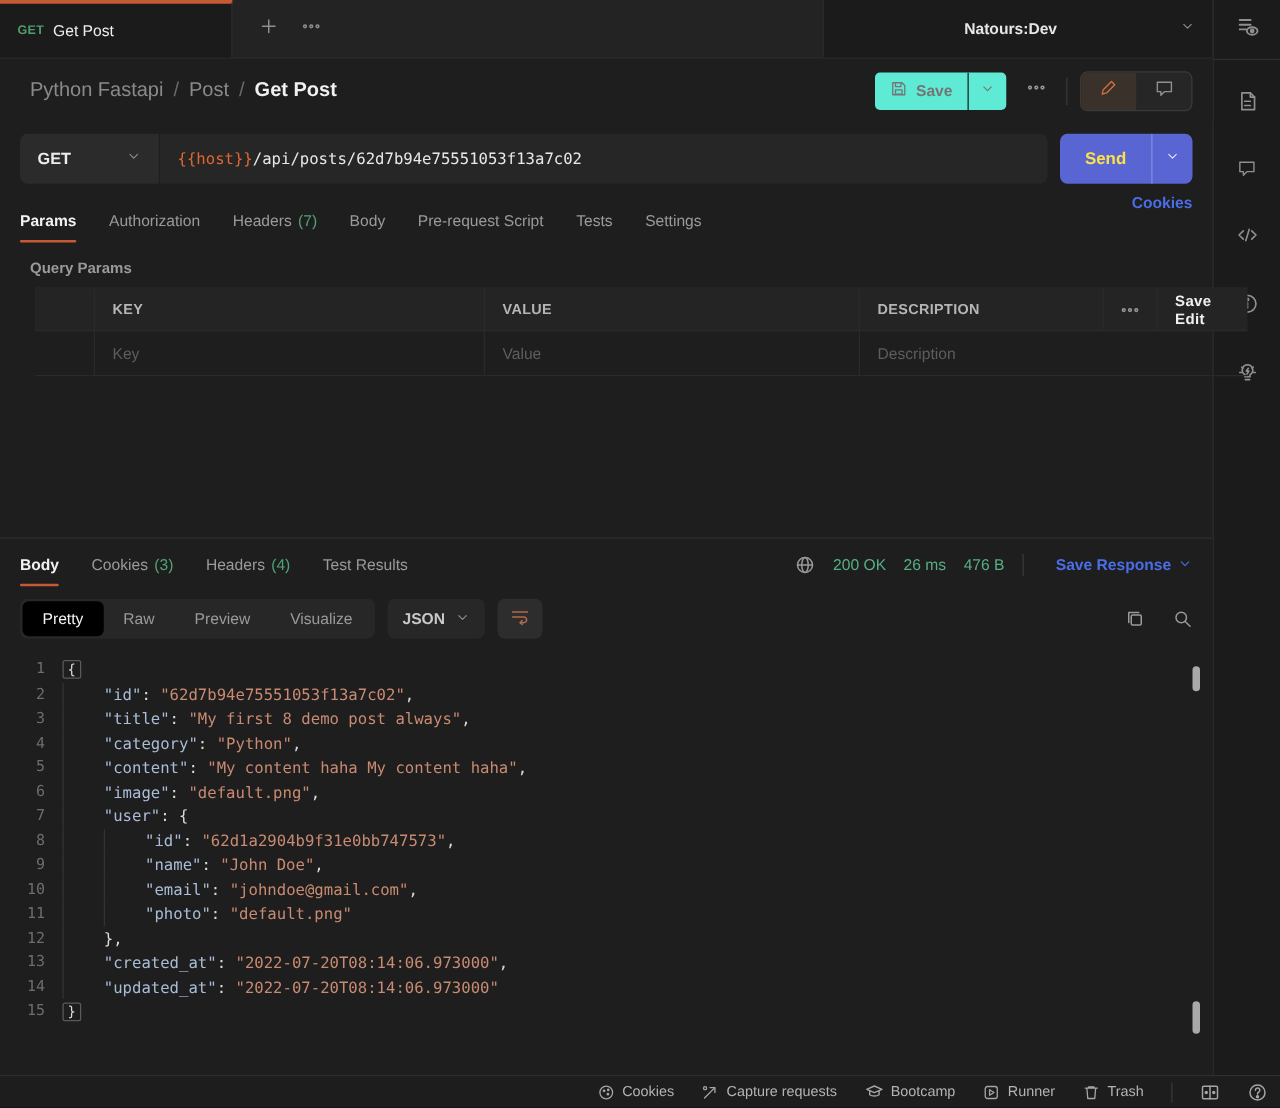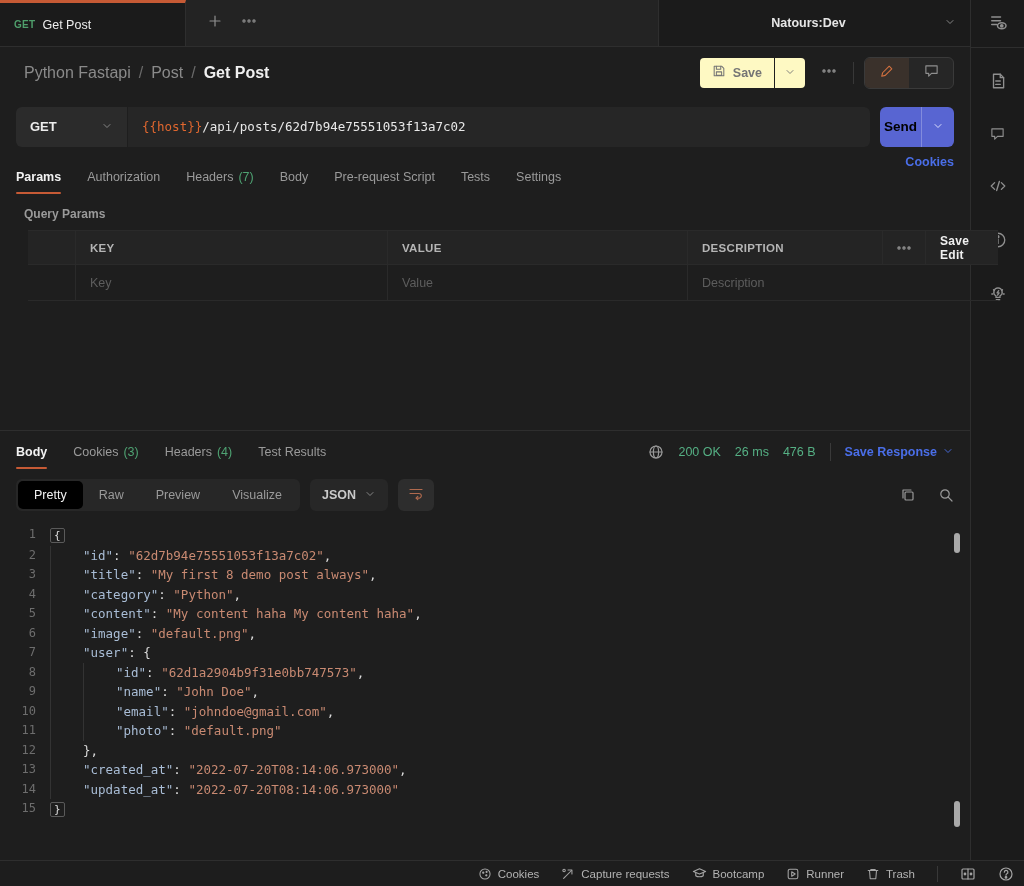--- a/index.html
+++ b/index.html
@@ -23,40 +23,40 @@
   .sidebar .cell { height:48px; display:flex; align-items:center; justify-content:center; color:#8f8f8f; border-bottom:1px solid #2e2e2e; cursor:pointer; }
   .sidebar .icons { display:flex; flex-direction:column; align-items:center; gap:32px; padding-top:24px; color:#8f8f8f; }
   .sidebar .icons > span { cursor:pointer; display:flex; }
 
   
   .crumb-row { position:absolute; left:0; top:47px; width:970px; height:51px; display:flex; align-items:center; padding:0 16px 0 24px; background:#1e1e1e; }
   .crumbs { display:flex; align-items:center; gap:8px; font-size:16px; color:#8a8a8a; }
   .crumbs .sep { color:#6a6a6a; }
   .crumbs .last { color:#f0f0f0; font-weight:bold; }
   .crumb-actions { margin-left:auto; display:flex; align-items:center; gap:10px; }
-  .save-group { display:flex; align-items:stretch; height:30px; background:#fef9c3; border-radius:4px; overflow:hidden; color:#757575; }
+  .save-group { display:flex; align-items:stretch; height:30px; background:#5eead4; border-radius:4px; overflow:hidden; color:#757575; }
   .save-main { display:flex; align-items:center; gap:7px; padding:0 12px; font-size:12.5px; font-weight:bold; cursor:pointer; }
   .save-chev { display:flex; align-items:center; padding:0 9px; border-left:1px solid #1e1e1e; cursor:pointer; }
   .dots-btn { color:#9a9a9a; padding:0 6px; cursor:pointer; display:flex; }
   .vdiv { width:1px; height:22px; background:#383838; }
   .mode-toggle { display:flex; height:32px; background:#262626; border:1px solid #3a3a3a; border-radius:6px; overflow:hidden; }
   .mode-toggle .seg { width:44px; display:flex; align-items:center; justify-content:center; cursor:pointer; }
   .mode-toggle .seg.pencil { background:#3a312b; color:#d4713f; }
   .mode-toggle .seg.comment { color:#8f8f8f; }
 
   
   .url-row { position:absolute; left:0; top:98px; width:970px; height:57px; display:flex; align-items:center; padding:0 16px; gap:0; }
   .method-box { width:112px; height:40px; background:#2b2b2b; border-radius:6px 0 0 6px; border-right:1px solid #1e1e1e; display:flex; align-items:center; padding:0 14px; cursor:pointer; }
   .method-box .m { flex:1; font-size:13px; font-weight:bold; color:#ededed; }
   .method-box .chev { color:#8f8f8f; }
   .url-input { flex:1; height:40px; background:#262626; border-radius:0 6px 6px 0; display:flex; align-items:center; padding:0 14px; font-family:"DejaVu Sans Mono", monospace; font-size:12.5px; white-space:nowrap; overflow:hidden; cursor:text; }
   .url-input .var { color:#e0672f; }
   .url-input .path { color:#e8e8e8; }
   .send-group { margin-left:10px; display:flex; height:40px; border-radius:6px; overflow:hidden; background:#5865d2; }
-  .send-main { display:flex; align-items:center; padding:0 4px; color:#000000; font-size:13.5px; font-weight:bold; cursor:pointer; }
+  .send-main { display:flex; align-items:center; padding:0 20px; color:#fde047; font-size:13.5px; font-weight:bold; cursor:pointer; }
   .send-chev { display:flex; align-items:center; padding:0 10px; border-left:1px solid rgba(255,255,255,.25); color:#e8eaff; cursor:pointer; }
 
   
   .reqtabs-row { position:absolute; left:0; top:155px; width:970px; height:43px; display:flex; align-items:flex-start; padding:0 16px; }
   .tabs { display:flex; align-items:center; gap:26px; height:100%; }
   .tab { position:relative; height:100%; display:flex; align-items:center; gap:5px; font-size:12.5px; color:#9a9a9a; cursor:pointer; }
   .tab.active { color:#f2f2f2; font-weight:bold; }
   .tab.active::after { content:""; position:absolute; left:0; right:0; bottom:4px; height:2px; background:#c65a35; border-radius:2px; }
   .tab .cnt { color:#4fa373; }
   .cookies-link { margin-left:auto; font-size:12.5px; font-weight:bold; color:#4a6ee8; cursor:pointer; }
@@ -76,21 +76,21 @@
   .pcell .dots { color:#9a9a9a; display:flex; cursor:pointer; }
   .prow.vals .pcell.nob { border-right:1px solid transparent; }
 
   
   .resp { position:absolute; left:0; top:430px; width:970px; height:430px; border-top:1px solid #2e2e2e; background:#1e1e1e; }
   .resptabs-row { height:42px; display:flex; align-items:center; padding:0 16px; }
   .resp-meta { margin-left:auto; display:flex; align-items:center; gap:14px; }
   .resp-meta .globe { color:#9a9a9a; display:flex; }
   .resp-meta .g { font-size:12.5px; color:#55b084;text-align:center; }
   .resp-meta .mdiv { width:1px; height:18px; background:#3a3a3a; }
-  .saveresp { display:flex; align-items:center; gap:5px; color:#4a6ee8; font-size:12.5px; font-weight:bold; cursor:pointer; }
+  .saveresp { display:flex; align-items:center; gap:5px; color:#4a6ee8; font-size:12.5px; font-weight:bold; cursor:pointer;margin-left:12px; }
   .viewbar { height:44px; display:flex; align-items:center; padding:0 16px; gap:10px; }
   .segctl { display:flex; background:#272727; border-radius:6px; padding:2px; height:32px; }
   .segctl .seg { display:flex; align-items:center; padding:0 16px; font-size:12.5px; color:#9a9a9a; border-radius:5px; cursor:pointer; }
   .segctl .seg.active { background:#000000; color:#f2f2f2; font-weight:normal; }
   .fmt-select { display:flex; align-items:center; gap:8px; background:#272727; border-radius:6px; height:32px; padding:0 12px; font-size:12.5px; font-weight:bold; color:#c9c9c9; cursor:pointer; }
   .fmt-select .chev { color:#8f8f8f; }
   .wrap-btn { width:36px; height:32px; background:#2d2d2d; border-radius:6px; display:flex; align-items:center; justify-content:center; color:#b06a4e; cursor:pointer; }
   .view-actions { margin-left:auto; display:flex; align-items:center; gap:22px; color:#9a9a9a; }
   .view-actions span { display:flex; cursor:pointer; }
 

